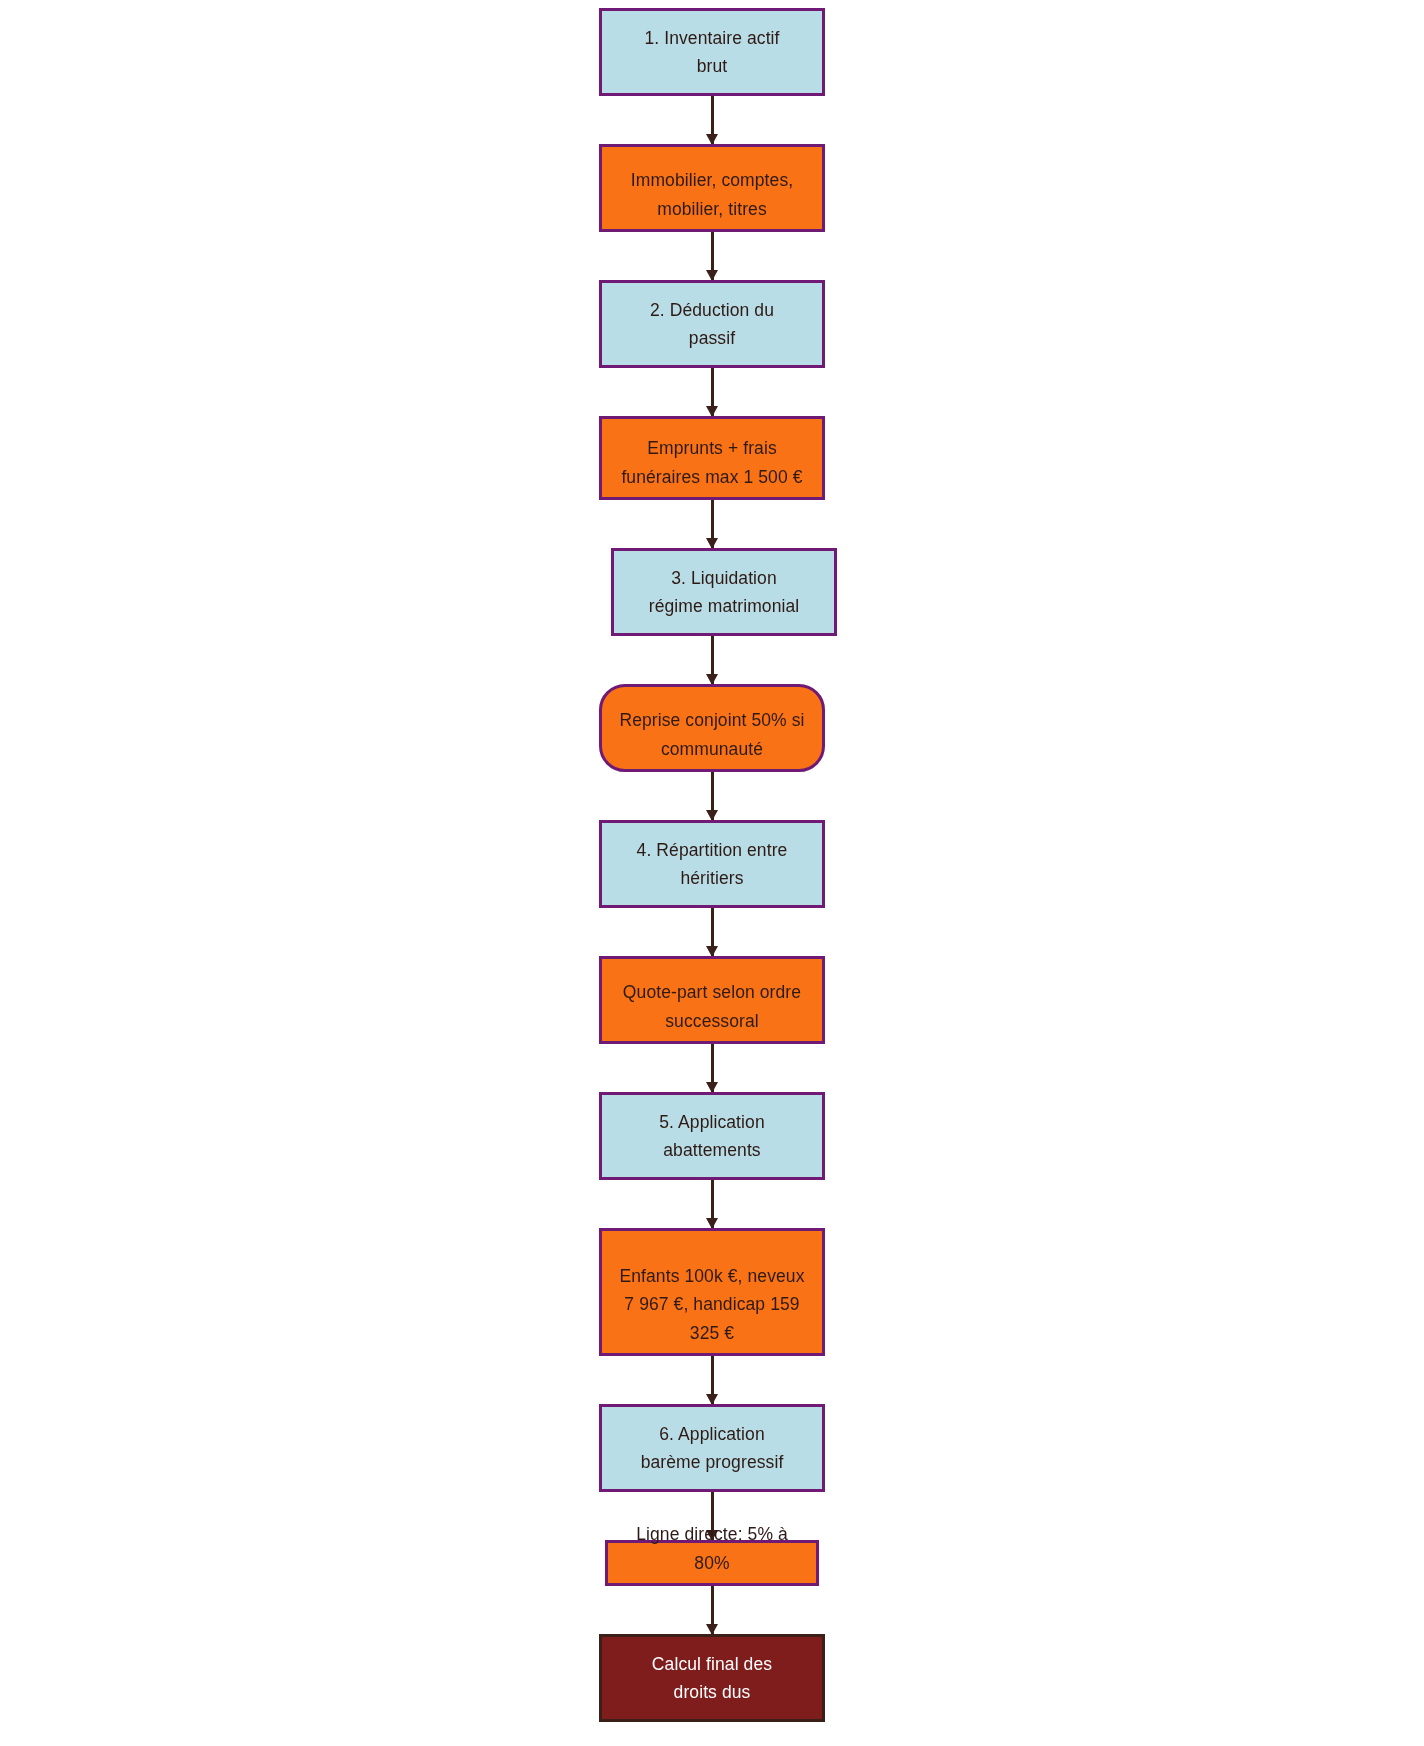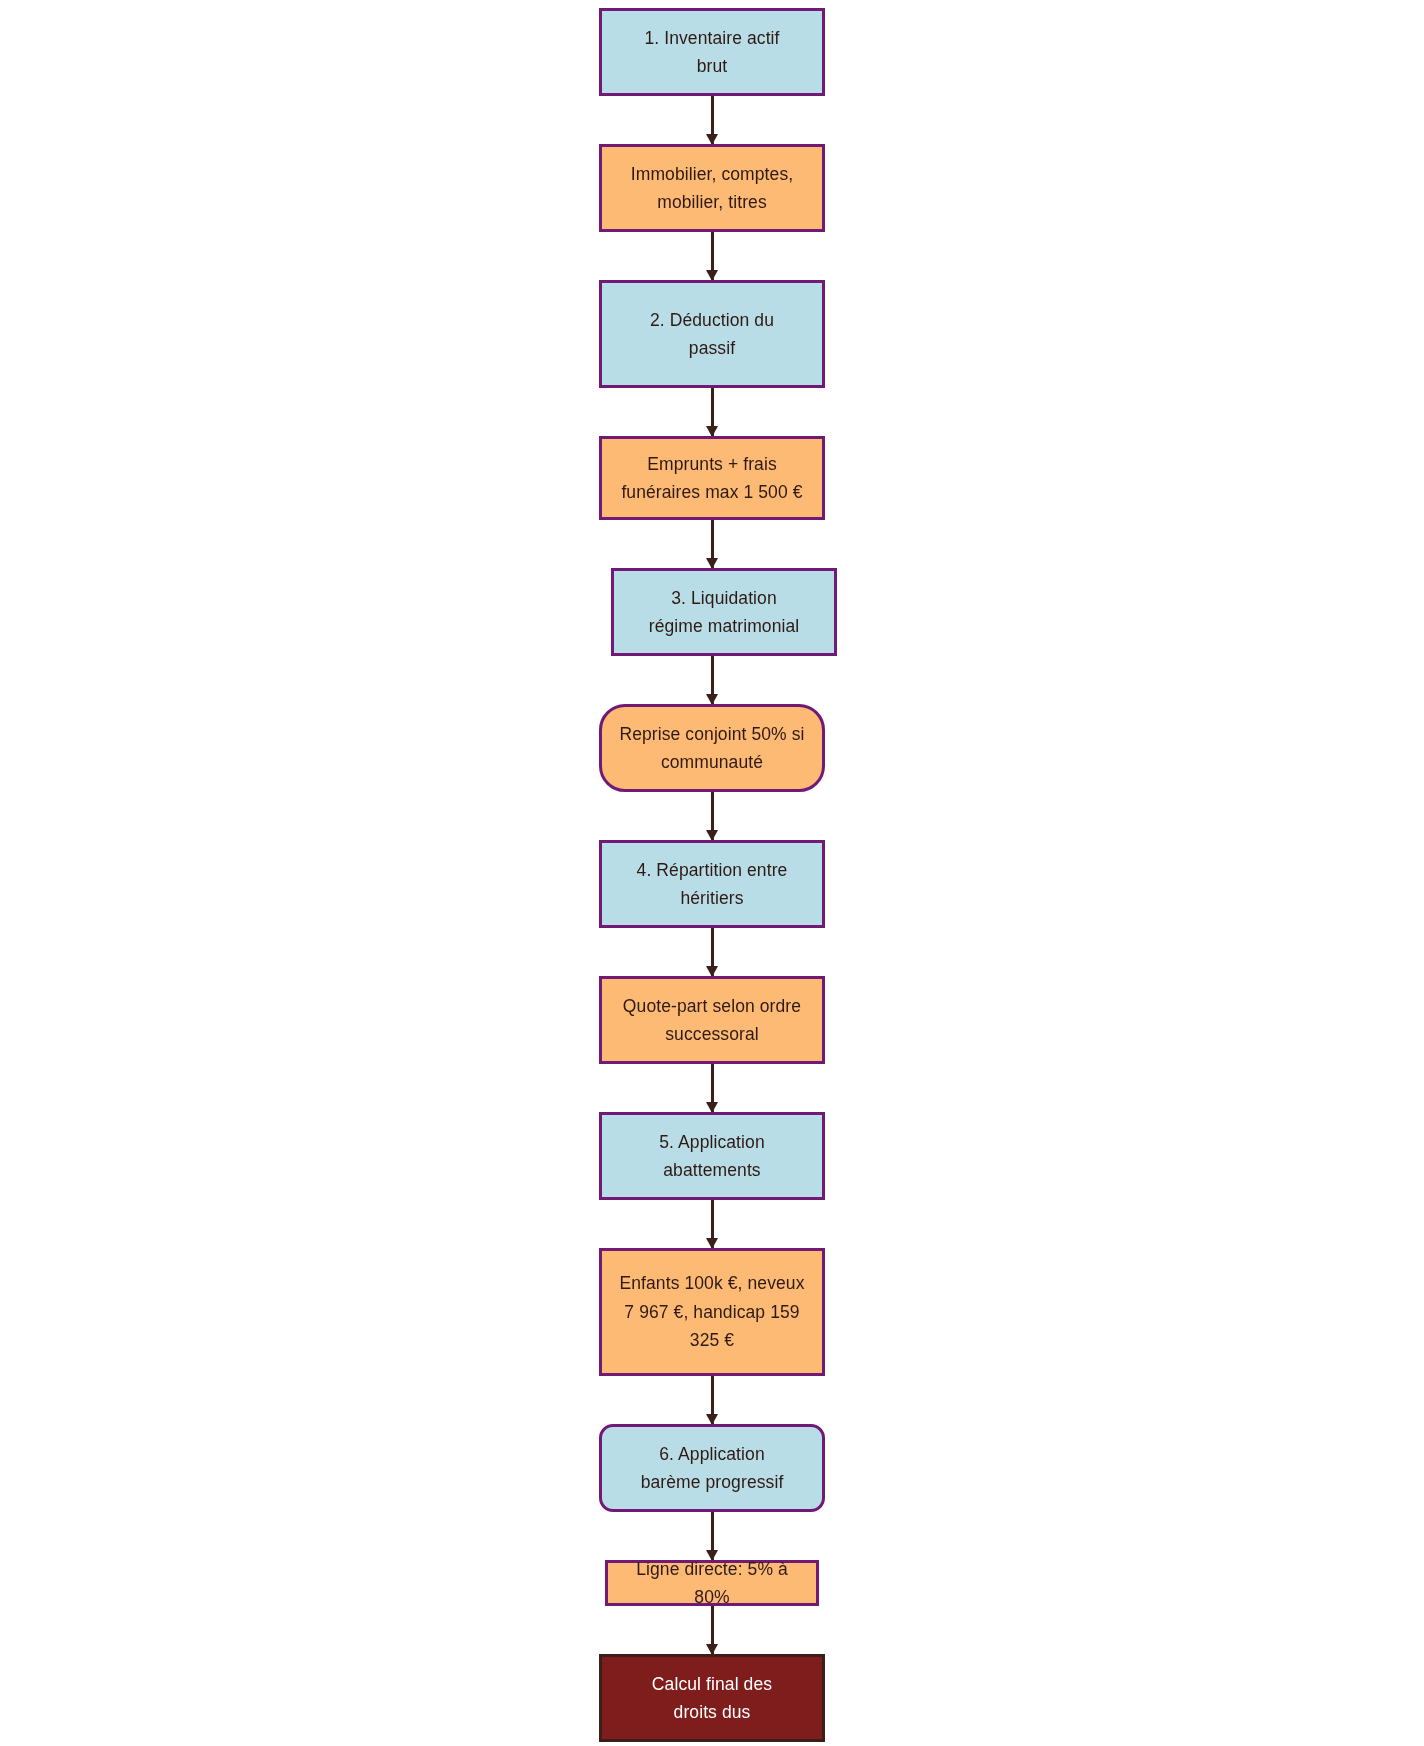--- a/index.html
+++ b/index.html
@@ -46,21 +46,21 @@
     padding: 6px 10px;
   }
 
   .node-text {
     display: block;
     width: 100%;
     white-space: pre-line;
   }
 
   .node.blue   { background: #b9dde6; }
-  .node.yellow { background: #fdba74; }
+  .node.yellow { background: #f97316; align-items: flex-end; }
   .node.green  { background: #7f1d1d; color: #ffffff; border-color: #3b2019; }
 
   
   .arrow {
     position: relative;
     width: 3px;
     background: #3b2019;
   }
   .arrow::after {
     content: "";
@@ -83,21 +83,21 @@
       <div class="node blue" style="width: 226px; height: 88px;">
         <span class="node-text">1. Inventaire actif
 brut</span>
       </div>
       <div class="arrow" style="height: 48px;"></div>
       <div class="node yellow" style="width: 226px; height: 88px;">
         <span class="node-text">Immobilier, comptes,
 mobilier, titres</span>
       </div>
       <div class="arrow" style="height: 48px;"></div>
-      <div class="node blue" style="width: 226px; height: 108px;">
+      <div class="node blue" style="width: 226px; height: 88px;">
         <span class="node-text">2. Déduction du
 passif</span>
       </div>
       <div class="arrow" style="height: 48px;"></div>
       <div class="node yellow" style="width: 226px; height: 84px;">
         <span class="node-text">Emprunts + frais
 funéraires max 1 500 €</span>
       </div>
       <div class="arrow" style="height: 48px;"></div>
       <div class="node blue" style="width: 226px; height: 88px; margin-left: 24px;">
@@ -124,21 +124,21 @@
         <span class="node-text">5. Application
 abattements</span>
       </div>
       <div class="arrow" style="height: 48px;"></div>
       <div class="node yellow" style="width: 226px; height: 128px;">
         <span class="node-text">Enfants 100k €, neveux
 7 967 €, handicap 159
 325 €</span>
       </div>
       <div class="arrow" style="height: 48px;"></div>
-      <div class="node blue" style="width: 226px; height: 88px; border-radius: 14px;">
+      <div class="node blue" style="width: 226px; height: 88px;">
         <span class="node-text">6. Application
 barème progressif</span>
       </div>
       <div class="arrow" style="height: 48px;"></div>
       <div class="node yellow" style="width: 214px; height: 46px;">
         <span class="node-text">Ligne directe: 5% à 80%</span>
       </div>
       <div class="arrow" style="height: 48px;"></div>
       <div class="node green" style="width: 226px; height: 88px;">
         <span class="node-text">Calcul final des

